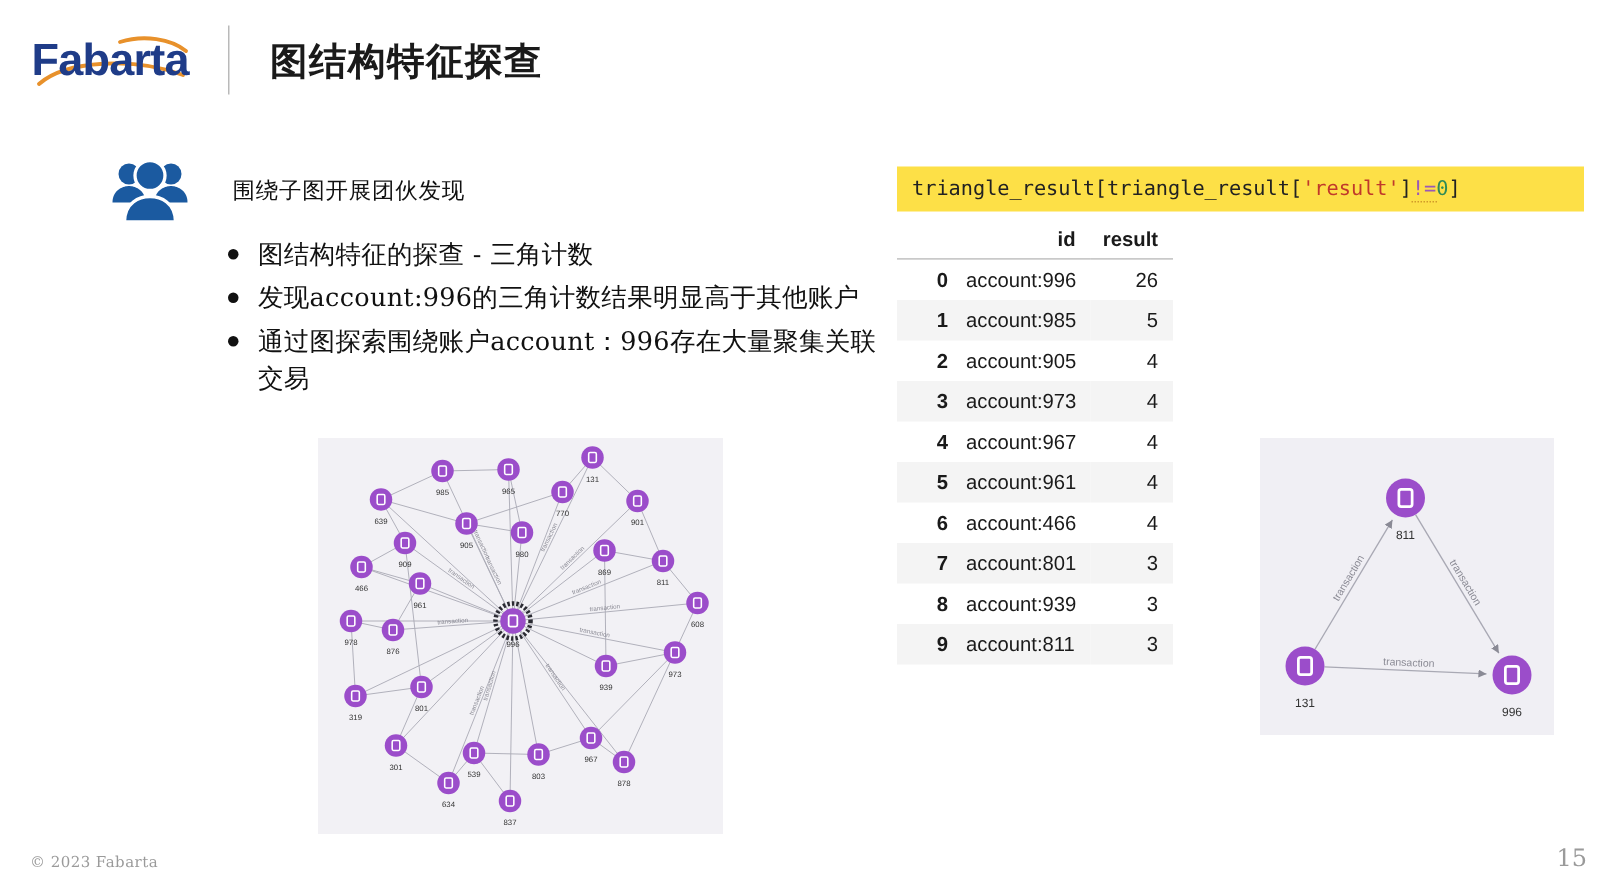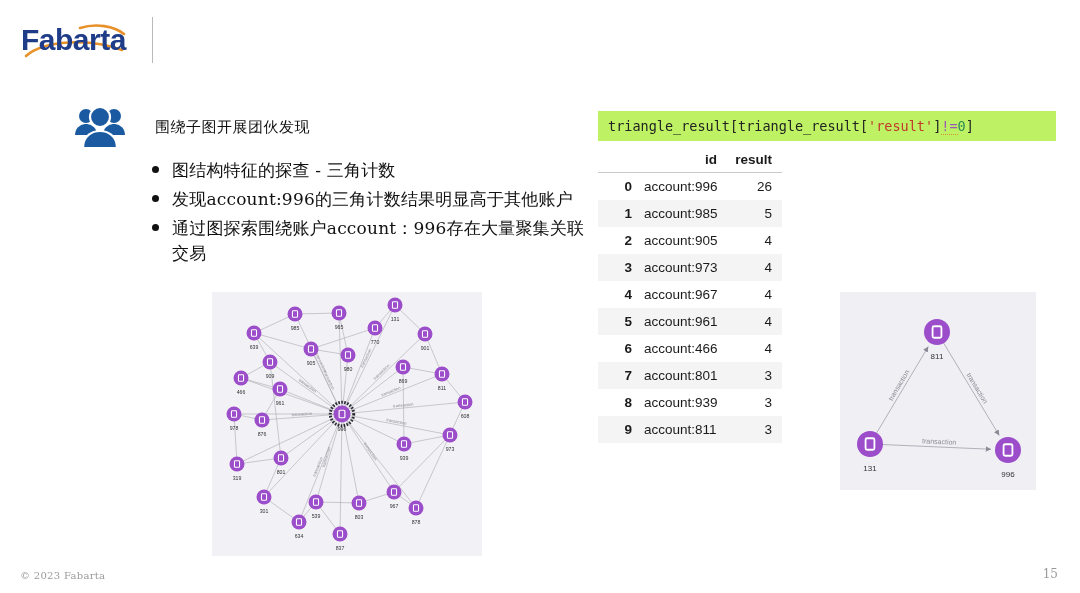--- a/index.html
+++ b/index.html
@@ -40,21 +40,21 @@
   
   .net-graph{
     position:absolute;left:212px;top:292px;width:270px;height:264px;
     background:#f2f1f5;
   }
   .net-graph svg{display:block;}
 
   
   .code-cell{
     position:absolute;left:598px;top:111px;width:458px;height:30px;
-    background:#bef264;display:flex;align-items:center;
+    background:#fde047;display:flex;align-items:center;
     font-family:"DejaVu Sans Mono", monospace;font-size:13.5px;
     padding-left:10px;box-sizing:border-box;color:#222;white-space:nowrap;
   }
   .tok-str{color:#c0392b;}
   .tok-op{color:#9b59b6;border-bottom:1px dotted #d19a2a;}
   .tok-num{color:#2e8b57;}
 
   
   .result-table{
     position:absolute;left:598px;top:150px;width:184px;
@@ -79,38 +79,39 @@
   }
   .tri-graph svg{display:block;}
 
   
   .footer-left{
     position:absolute;left:20px;bottom:12px;
     font-family:"DejaVu Serif", serif;font-size:10px;color:#9a9a9a;letter-spacing:.3px;
   }
   .footer-right{
     position:absolute;right:22px;bottom:12px;
-    font-family:"DejaVu Serif", serif;font-size:12px;color:#9a9a9a;
+    font-family:"DejaVu Serif", serif;font-size:16px;color:#9a9a9a;
   }
 </style>
 </head>
 <body>
 
 <div class="header">
 
   <div class="logo-wrap">
     <svg width="130" height="46" viewBox="0 0 130 46" xmlns="http://www.w3.org/2000/svg">
       <path d="M8 38 C26 22, 72 20, 104 32" stroke="#E8912B" stroke-width="2.6" fill="none" stroke-linecap="round"></path>
       <path d="M62 10 C78 5, 96 8, 106 16" stroke="#E8912B" stroke-width="2.6" fill="none" stroke-linecap="round"></path>
       <text x="3" y="32" font-family="Liberation Sans, sans-serif" font-size="30" font-weight="700" fill="#1F3C88" letter-spacing="-0.5">Fabarta</text>
     </svg>
   </div>
 
   <div class="title-divider"></div>
 
+  <div class="slide-title">图结构特征探查</div>
 
 </div>
 
 <div class="people-icon">
   <svg width="52" height="46" viewBox="0 0 52 46" xmlns="http://www.w3.org/2000/svg">
     <circle cx="12" cy="13" r="7" fill="#1B5AA0"></circle>
     <circle cx="40" cy="13" r="7" fill="#1B5AA0"></circle>
     <path d="M1 32 C1 23, 9 21, 12 21 C15 21, 23 23, 23 32 Z" fill="#1B5AA0"></path>
     <path d="M29 32 C29 23, 37 21, 40 21 C43 21, 51 23, 51 32 Z" fill="#1B5AA0"></path>
     <circle cx="26" cy="14" r="10" fill="#1B5AA0" stroke="#ffffff" stroke-width="2.2"></circle>

